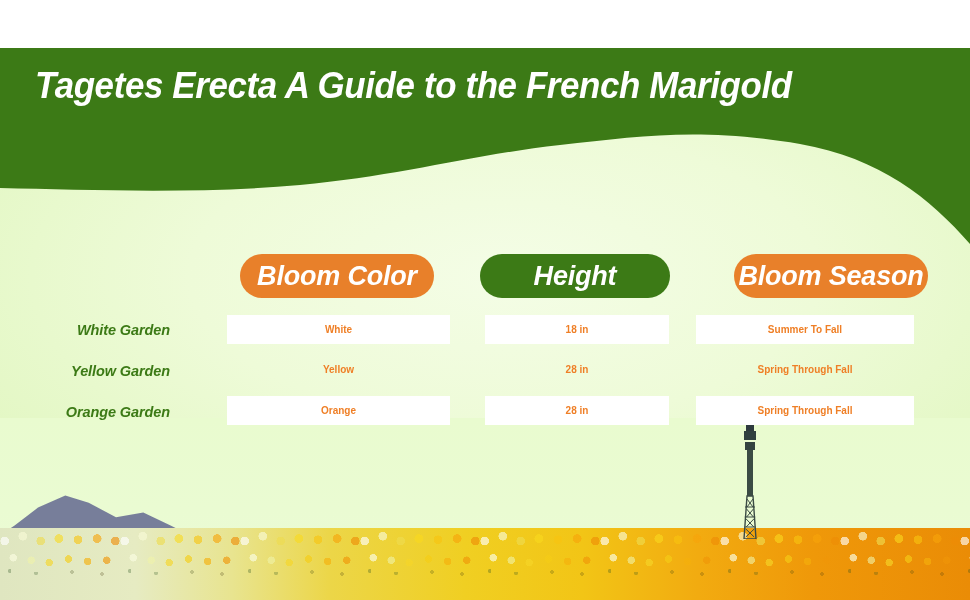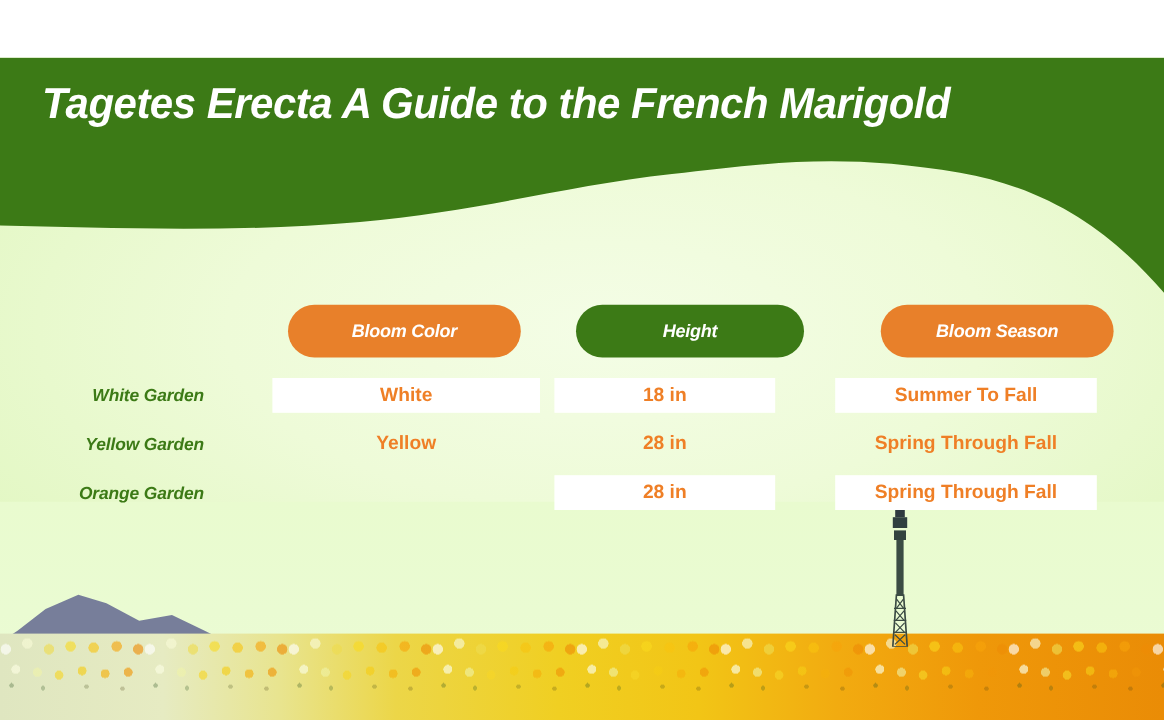--- a/index.html
+++ b/index.html
@@ -135,21 +135,21 @@
 
   
   .table-zone { position:absolute; left:0; top:0; width:970px; height:600px; z-index:6; }
 
   .col-header {
     position:absolute;
     height:44px;
     border-radius:22px;
     display:flex; align-items:center; justify-content:center;
     color:#ffffff;
-    font-size:15px; font-weight:bold; font-style:italic;
+    font-size:27px; font-weight:bold; font-style:italic;
     letter-spacing:-0.2px;
     white-space:nowrap;
   }
   .col-header.h1 { left:240px; top:206px; width:194px; background:#e8802a; }
   .col-header.h2 { left:480px; top:206px; width:190px; background:#3c7a16; }
   .col-header.h3 { left:734px; top:206px; width:194px; background:#e8802a; }
 
   .row-label {
     position:absolute;
     width:180px;
@@ -159,29 +159,29 @@
     font-weight:bold;
     font-style:italic;
     letter-spacing:-0.1px;
     white-space:nowrap;
   }
   .cell {
     position:absolute;
     height:29px;
     display:flex; align-items:center; justify-content:center;
     color:#ef7f26;
-    font-size:16px;
+    font-size:10px;
     font-weight:bold;
     white-space:nowrap;
   }
   .cell.white-bg { background:#ffffff; }
 
   .r1 { top:267px; } .r2 { top:307px; } .r3 { top:348px; }
   .c1 { left:227px; width:223px; }
-  .c2 { left:462px; width:184px; }
+  .c2 { left:485px; width:184px; }
   .c3 { left:696px; width:218px; }
   .lbl1 { left:-10px; top:274px; }
   .lbl2 { left:-10px; top:315px; }
   .lbl3 { left:-10px; top:356px; }
 </style>
 </head>
 <body>
 
 <div id="infographic">
 
@@ -227,17 +227,18 @@
     <div class="cell white-bg r1 c1">White</div>
     <div class="cell white-bg r1 c2">18 in</div>
     <div class="cell white-bg r1 c3">Summer To Fall</div>
 
     <div class="row-label lbl2">Yellow Garden</div>
     <div class="cell r2 c1">Yellow</div>
     <div class="cell r2 c2">28 in</div>
     <div class="cell r2 c3">Spring Through Fall</div>
 
     <div class="row-label lbl3">Orange Garden</div>
+    <div class="cell white-bg r3 c1">Orange</div>
     <div class="cell white-bg r3 c2">28 in</div>
     <div class="cell white-bg r3 c3">Spring Through Fall</div>
 
   </div>
 </div>
 
 </body></html>

